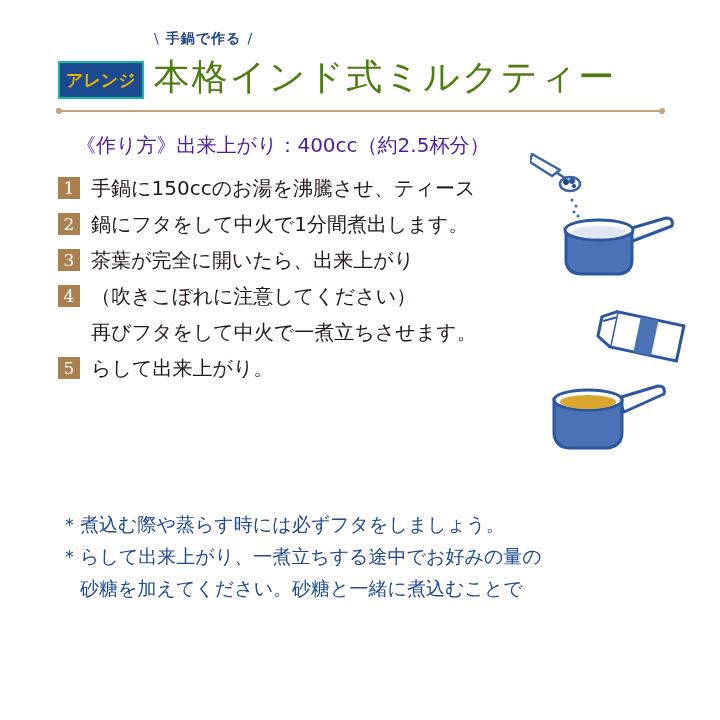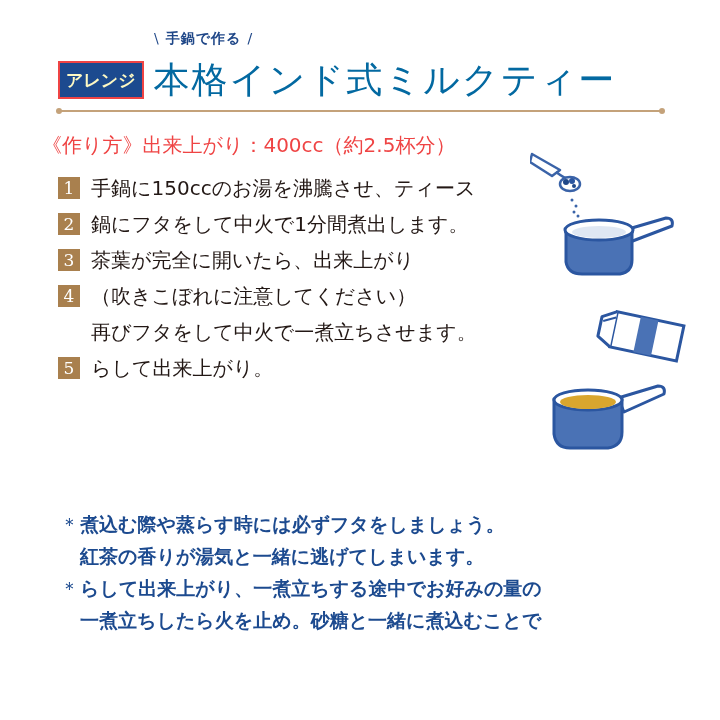--- a/index.html
+++ b/index.html
@@ -32,37 +32,37 @@
     }
     .title-row {
       position: absolute;
       left: 58px;
       top: 58px;
       display: flex;
       align-items: center;
     }
     .badge {
       background: #1c4a8f;
-      border: 2px solid #ef4444;
-      color: #fef9c3;
+      border: 2px solid #14b8a6;
+      color: #eab308;
       font-size: 17px;
       font-weight: bold;
       padding: 6px 6px;
       line-height: 22px;
       white-space: nowrap;
       box-sizing: border-box;
       height: 38px;
       display: flex;
       align-items: center;
     }
     .main-title {
       margin-left: 10px;
-      font-family: Liberation Serif, serif;
+      font-family: Liberation Mono, monospace;
       font-size: 36px;
-      color: #0369a1;
+      color: #4d7c0f;
       letter-spacing: 2px;
       white-space: nowrap;
       line-height: 44px;
     }
     .divider {
       position: absolute;
       left: 58px;
       top: 110px;
       width: 605px;
       height: 2px;
@@ -75,25 +75,25 @@
       width: 6px;
       height: 6px;
       border-radius: 50%;
       background: #c4a27a;
     }
     .divider::before { left: -2px; }
     .divider::after { right: -2px; }
 
     .recipe-header {
       position: absolute;
-      left: 42px;
+      left: 76px;
       top: 132px;
       font-size: 20px;
       white-space: nowrap;
-      color: #ef4444;
+      color: #4c1d95;
     }
     .steps {
       position: absolute;
       left: 58px;
       top: 170px;
       width: 470px;
     }
     .step {
       display: flex;
       align-items: flex-start;
@@ -133,21 +133,20 @@
     .note {
       display: flex;
     }
     .note-mark {
       flex: 0 0 20px;
       font-family: "DejaVu Sans", sans-serif;
     }
     .note-text .line {
       display: block;
       white-space: nowrap;
-      font-weight: bold;
     }
     .illus {
       position: absolute;
     }
   </style>
 </head>
 <body>
 
 <div class="subtitle">
   <span class="slash">\</span><span>手鍋で作る</span><span class="slash">/</span>
@@ -194,28 +193,27 @@
       <span class="line">らして出来上がり。</span>
     </div>
   </div>
 </div>
 
 <div class="notes">
   <div class="note">
     <span class="note-mark">＊</span>
     <div class="note-text">
       <span class="line">煮込む際や蒸らす時には必ずフタをしましょう。</span>
-      <span class="line">紅茶の香りが湯気と一緒に逃げてしまいます。</span>
     </div>
   </div>
   <div class="note">
     <span class="note-mark">＊</span>
     <div class="note-text">
       <span class="line">らして出来上がり、一煮立ちする途中でお好みの量の</span>
-      <span class="line">一煮立ちしたら火を止め。砂糖と一緒に煮込むことで</span>
+      <span class="line">砂糖を加えてください。砂糖と一緒に煮込むことで</span>
     </div>
   </div>
 </div>
 
 <svg class="illus" style="left:530px; top:140px;" width="170" height="150" viewBox="0 0 170 150">
 
   <path d="M2 14 L30 30 L22 36 L0 22 Z" fill="#ffffff" stroke="#3a63a8" stroke-width="2.5" stroke-linejoin="round"></path>
   <path d="M26 32 Q34 38 40 40" fill="none" stroke="#3a63a8" stroke-width="2.5"></path>
 
   <ellipse cx="40" cy="44" rx="10" ry="7" fill="#ffffff" stroke="#3a63a8" stroke-width="2.5"></ellipse>

